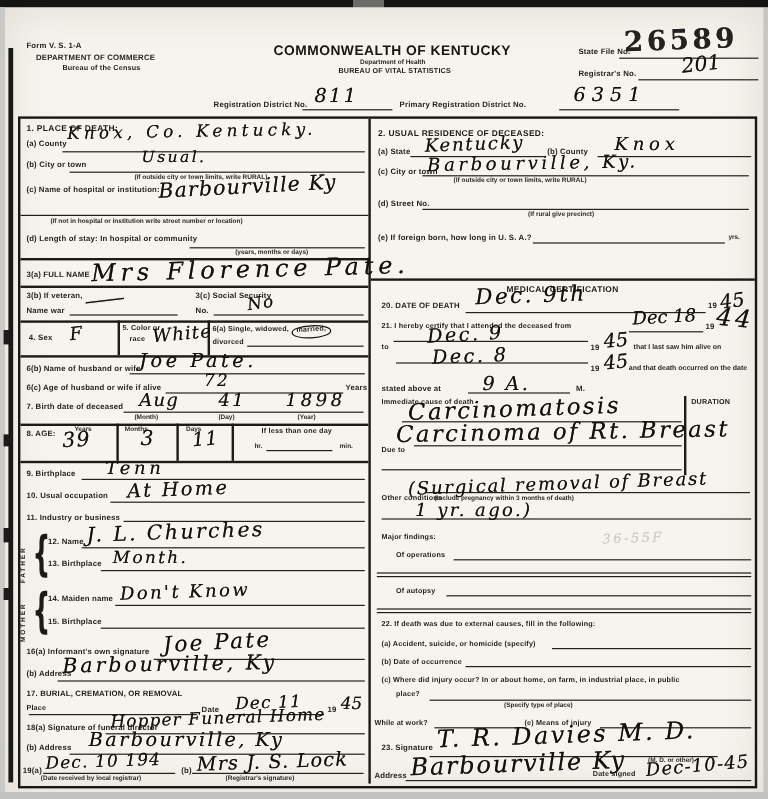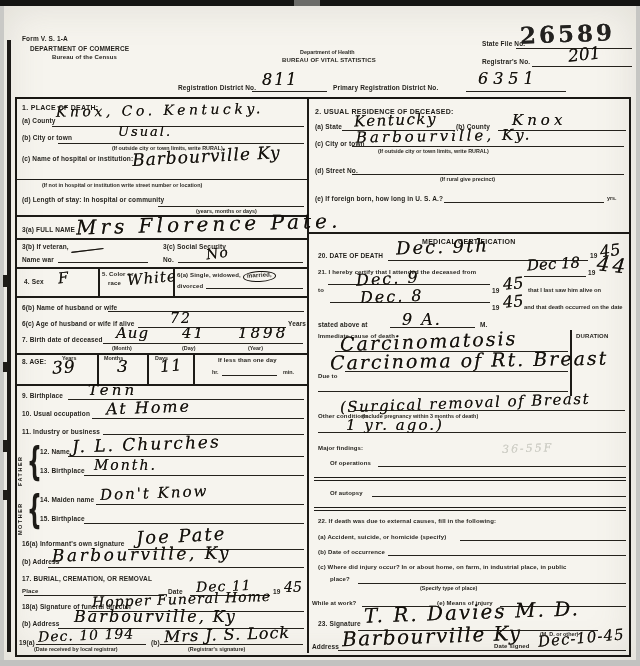--- a/index.html
+++ b/index.html
@@ -38,20 +38,21 @@
   <div class="thk" style="left:7px;top:40px;width:4px;height:612px;background:#1b1916;"></div>
   <div class="thk" style="left:3px;top:275px;width:5px;height:12px;"></div>
   <div class="thk" style="left:3px;top:362px;width:5px;height:10px;"></div>
   <div class="thk" style="left:3px;top:440px;width:5px;height:12px;"></div>
   <div class="thk" style="left:3px;top:490px;width:5px;height:10px;"></div>
 
   <div class="p lb" style="left:22px;top:35px;">Form V. S. 1-A</div>
   <div class="p lb" style="left:30px;top:45px;">DEPARTMENT OF COMMERCE</div>
   <div class="p lb lb2" style="left:52px;top:54px;">Bureau of the Census</div>
 
+  <div class="p" style="left:228px;top:37px;font:bold 11.5px 'Liberation Sans',sans-serif;color:#171511;letter-spacing:.4px;">COMMONWEALTH OF KENTUCKY</div>
   <div class="p nt" style="left:300px;top:50px;">Department of Health</div>
   <div class="p lb lb2" style="left:282px;top:57px;">BUREAU OF VITAL STATISTICS</div>
 
   <div class="p lb" style="left:482px;top:40px;">State File No.</div>
   <div class="p hw stamp" style="left:520px;top:20px;font-size:23px;font-style:normal;letter-spacing:3px;transform:rotate(-2deg);">26589</div>
   <div class="ln" style="left:516px;top:48px;width:116px;"></div>
   <div class="p lb" style="left:482px;top:58px;">Registrar's No.</div>
   <div class="p hw" style="left:568px;top:44px;font-size:17px;transform:rotate(-6deg);">201</div>
   <div class="ln" style="left:532px;top:66px;width:100px;"></div>
 
@@ -124,20 +125,21 @@
   <div class="vln" style="left:173px;top:267px;height:29px;"></div>
   <div class="p lb lb2" style="left:177px;top:271px;">
     <span>6(a)  Single, widowed,</span>
     <span class="oval">married,</span>
   </div>
   <div class="p lb lb2" style="left:177px;top:283px;">divorced</div>
   <div class="ln" style="left:206px;top:288px;width:97px;"></div>
   <div class="thk" style="left:17px;top:296px;width:290px;height:1.5px;"></div>
 
   <div class="p lb" style="left:22px;top:304px;">6(b)  Name of husband or wife</div>
+  <div class="p hw" style="left:116px;top:291px;font-size:16px;letter-spacing:3px;">Joe  Pate.</div>
   <div class="ln" style="left:108px;top:311px;width:196px;"></div>
   <div class="p lb" style="left:22px;top:320px;">6(c)  Age of husband or wife if alive</div>
   <div class="p hw" style="left:170px;top:310px;font-size:14px;letter-spacing:2px;">72</div>
   <div class="ln" style="left:138px;top:327px;width:148px;"></div>
   <div class="p lb" style="left:288px;top:320px;">Years</div>
 
   <div class="p lb" style="left:22px;top:336px;">7.  Birth date of deceased</div>
   <div class="p hw" style="left:116px;top:324px;font-size:15px;letter-spacing:1px;">Aug</div>
   <div class="p hw" style="left:182px;top:324px;font-size:15px;letter-spacing:2px;">41</div>
   <div class="p hw" style="left:238px;top:324px;font-size:15px;letter-spacing:3px;">1898</div>

